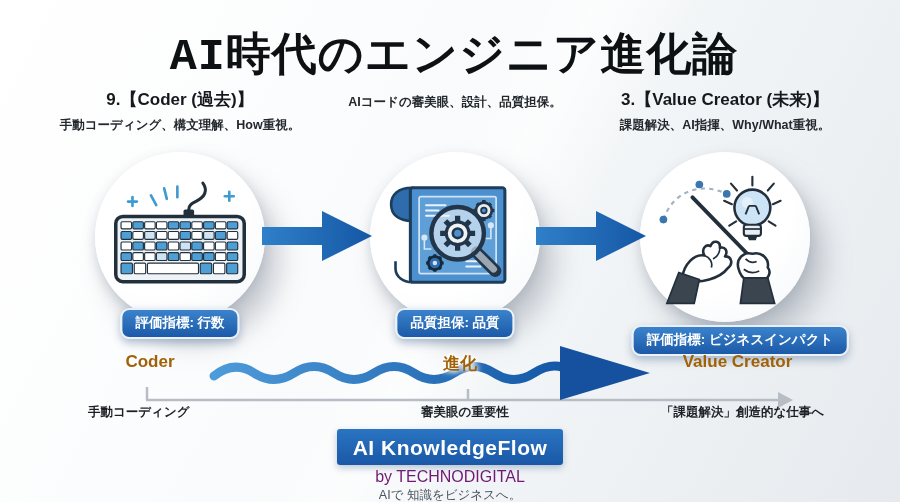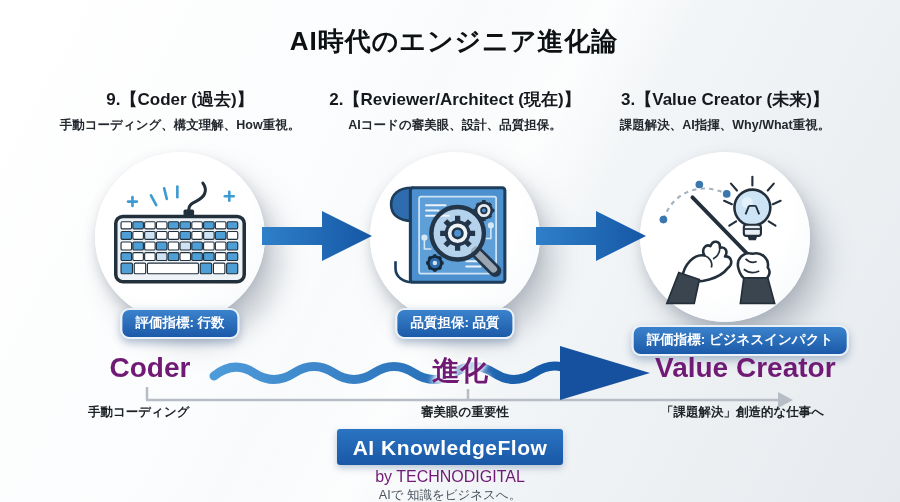--- a/index.html
+++ b/index.html
@@ -7,21 +7,21 @@
     width:900px;height:502px;overflow:hidden;position:relative;
     font-family:"Liberation Sans","DejaVu Sans",sans-serif;
     background:linear-gradient(118deg,#ffffff 0%,#fbfcfd 35%,#f1f4f6 65%,#e6eaee 100%);
   }
   .sheen{
     position:absolute;inset:0;pointer-events:none;
     background:linear-gradient(118deg,rgba(255,255,255,0) 40%,rgba(255,255,255,.7) 52%,rgba(255,255,255,0) 60%);
   }
   .title{
     position:absolute;top:24px;left:8px;right:0;text-align:center;
-    font-size:26px;font-weight:bold;color:#0e1114;letter-spacing:1px;
+    font-size:45px;font-weight:bold;color:#0e1114;letter-spacing:1px;font-family:Liberation Mono, monospace;
   }
   .stage{position:absolute;width:280px;text-align:center;}
   .stage.s1{left:40px;top:88px;}
   .stage.s2{left:315px;top:88px;}
   .stage.s3{left:585px;top:88px;}
   .stage-heading{font-size:17px;font-weight:bold;color:#15181c;white-space:nowrap;}
   .stage-sub{font-size:12.5px;font-weight:bold;color:#23282e;margin-top:6px;white-space:nowrap;}
   .circle{
     position:absolute;width:170px;height:170px;border-radius:50%;
     top:152px;
@@ -36,21 +36,21 @@
     color:#fff;font-size:13.5px;font-weight:bold;white-space:nowrap;
     padding:4px 13px 5px;border-radius:9px;
     border:2px solid rgba(255,255,255,.9);
     box-shadow:0 4px 9px rgba(40,80,130,.35);
     text-align:center;
   }
   .badge.b1{left:180px;} .badge.b2{left:455px;} .badge.b3{left:740px;margin-top:17px;}
   .step-arrow{position:absolute;top:206px;}
   .step-arrow.a1{left:262px;} .step-arrow.a2{left:536px;}
   .evo-label{
-    position:absolute;top:352px;font-size:28px;font-weight:bold;color:#701a75;
+    position:absolute;top:352px;font-size:17px;font-weight:bold;color:#a16207;
     white-space:nowrap;
   }
   .evo-from{left:95px;width:110px;text-align:center;}
   .evo-mid{left:380px;width:160px;text-align:center;
     text-shadow:0 0 5px #fff,0 0 5px #fff,0 0 8px #fff;z-index:4;}
   .evo-to{left:655px;width:165px;text-align:center;}
   .wave-svg{position:absolute;left:208px;top:340px;z-index:3;}
   .timeline-svg{position:absolute;left:0;top:384px;}
   .tl-label{
     position:absolute;top:404px;font-size:12.5px;font-weight:bold;color:#1b2025;
@@ -73,21 +73,20 @@
 
 <div class="sheen"></div>
 
 <div class="title">AI時代のエンジニア進化論</div>
 
 <div class="stage s1">
   <div class="stage-heading">9.【Coder (過去)】</div>
   <div class="stage-sub">手動コーディング、構文理解、How重視。</div>
 </div>
 <div class="stage s2">
-  <div class="stage-heading">2.【Reviewer/Architect (現在)】</div>
   <div class="stage-sub">AIコードの審美眼、設計、品質担保。</div>
 </div>
 <div class="stage s3">
   <div class="stage-heading">3.【Value Creator (未来)】</div>
   <div class="stage-sub">課題解決、AI指揮、Why/What重視。</div>
 </div>
 
 <div class="circle c1">
   <span>
   <svg width="150" height="132" viewBox="0 0 170 150">

